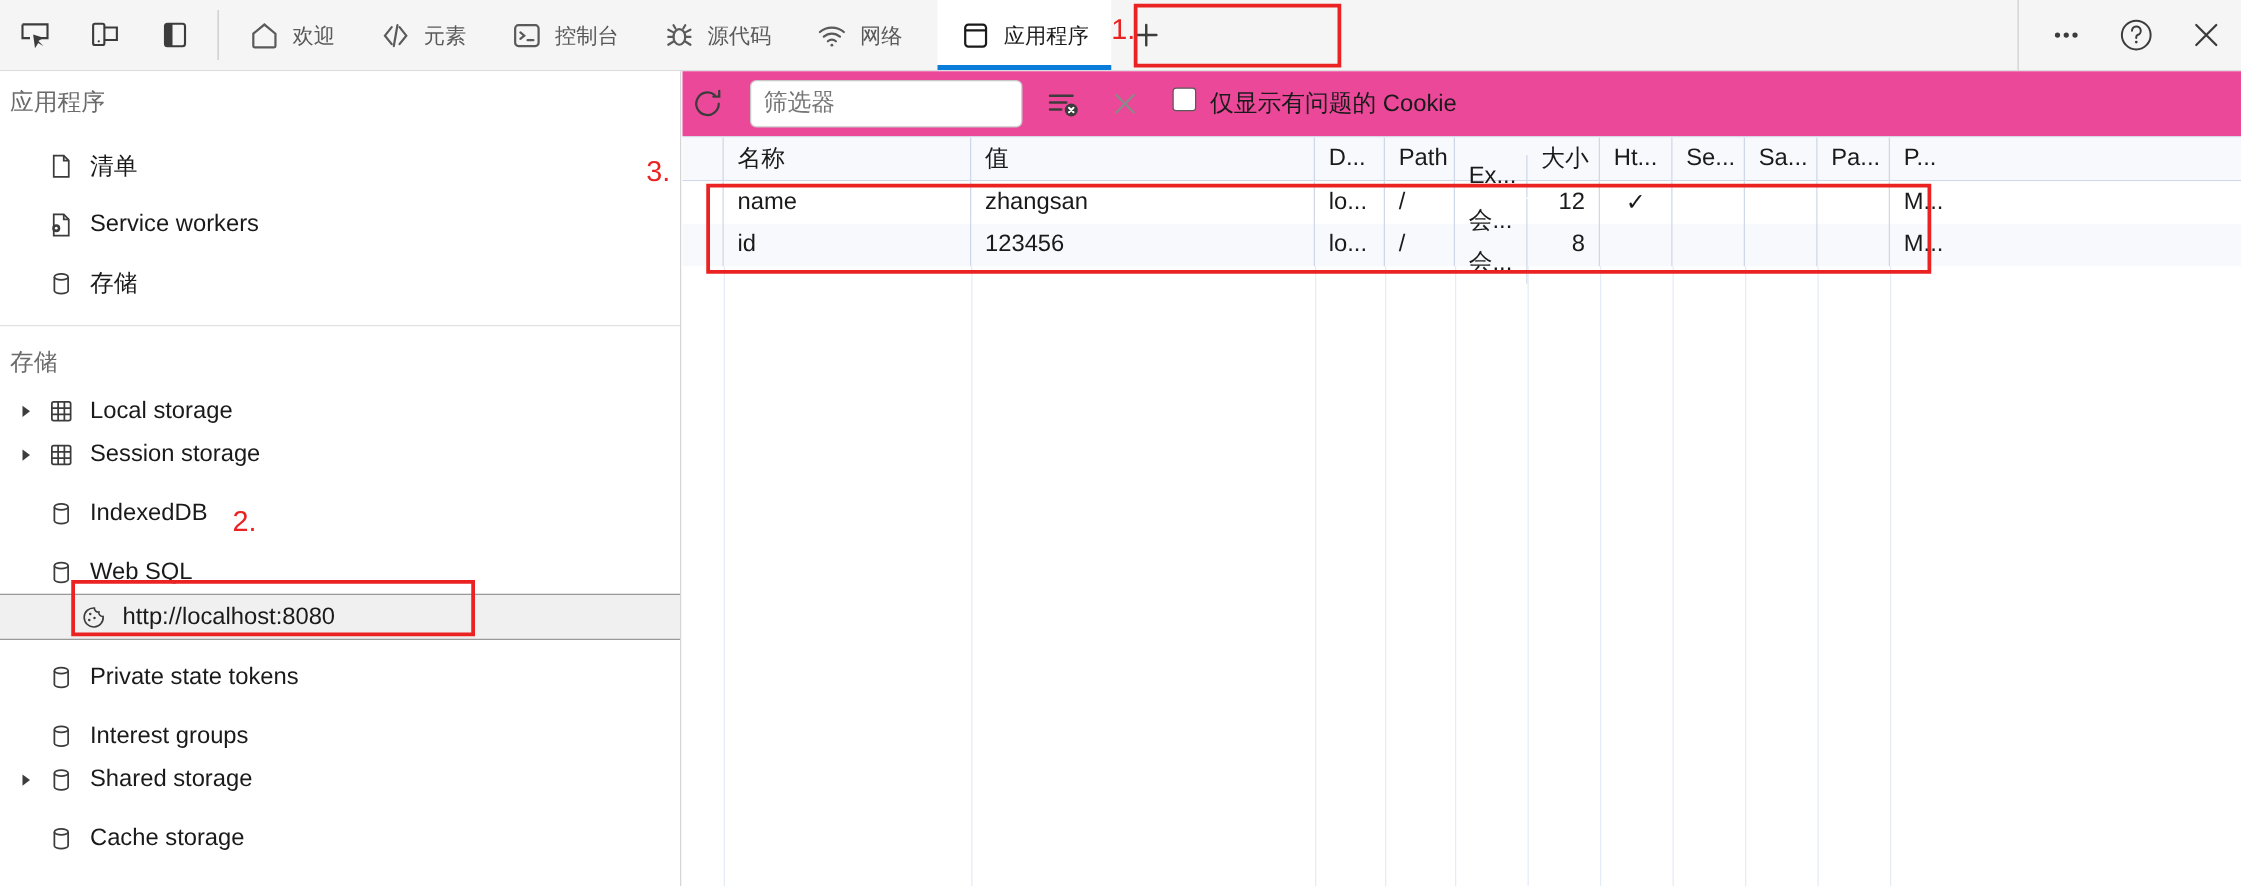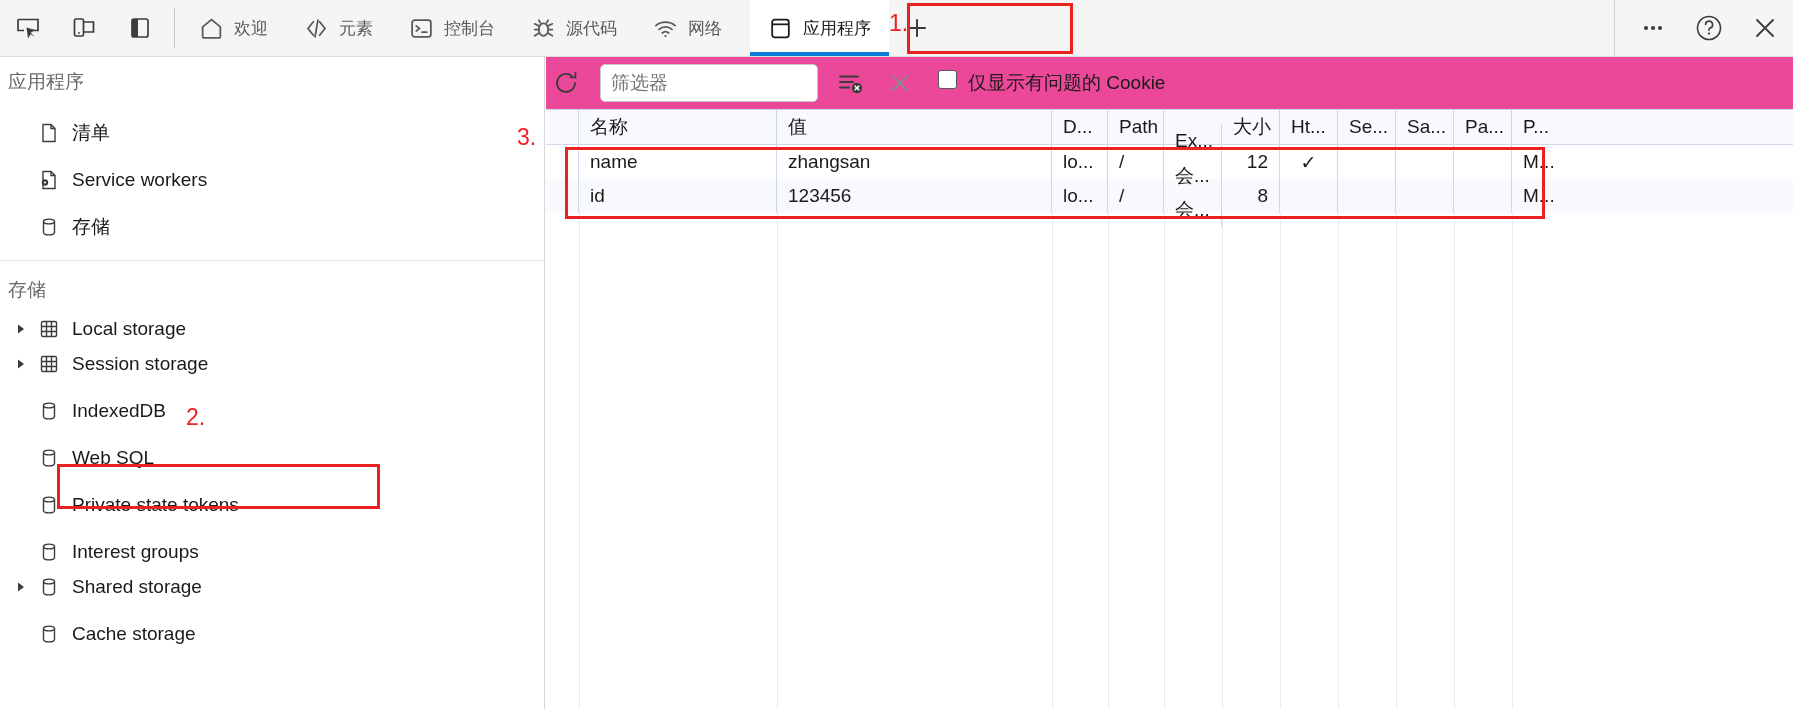--- a/index.html
+++ b/index.html
@@ -456,20 +456,31 @@
       <span class="titem-icon">
         <svg width="22" height="22" viewBox="0 0 22 22" fill="none" stroke="#3c3c3c" stroke-width="1.4">
           <ellipse cx="11" cy="5.5" rx="5.5" ry="2.4"></ellipse>
           <path d="M5.5 5.5v11c0 1.3 2.5 2.4 5.5 2.4s5.5-1.1 5.5-2.4v-11"></path>
         </svg>
       </span>
       <span>Web SQL</span>
     </div>
 
 
+    <div class="tree-item indent2 selected">
+      <span class="titem-icon">
+        <svg width="22" height="22" viewBox="0 0 22 22" fill="none" stroke="#3c3c3c" stroke-width="1.3">
+          <path d="M18.5 10.2A7.6 7.6 0 1 1 11.5 3.4a3.1 3.1 0 0 0 3.6 3.2 3.1 3.1 0 0 0 3.4 3.6z"></path>
+          <circle cx="8.2" cy="8.2" r="1" fill="#3c3c3c" stroke="none"></circle>
+          <circle cx="11.6" cy="11.4" r="1" fill="#3c3c3c" stroke="none"></circle>
+          <circle cx="7.4" cy="13" r="1" fill="#3c3c3c" stroke="none"></circle>
+        </svg>
+      </span>
+      <span>http://localhost:8080</span>
+    </div>
 
     <div class="tree-item indent1">
       <span class="titem-icon">
         <svg width="22" height="22" viewBox="0 0 22 22" fill="none" stroke="#3c3c3c" stroke-width="1.4">
           <ellipse cx="11" cy="5.5" rx="5.5" ry="2.4"></ellipse>
           <path d="M5.5 5.5v11c0 1.3 2.5 2.4 5.5 2.4s5.5-1.1 5.5-2.4v-11"></path>
         </svg>
       </span>
       <span>Private state tokens</span>
     </div>

